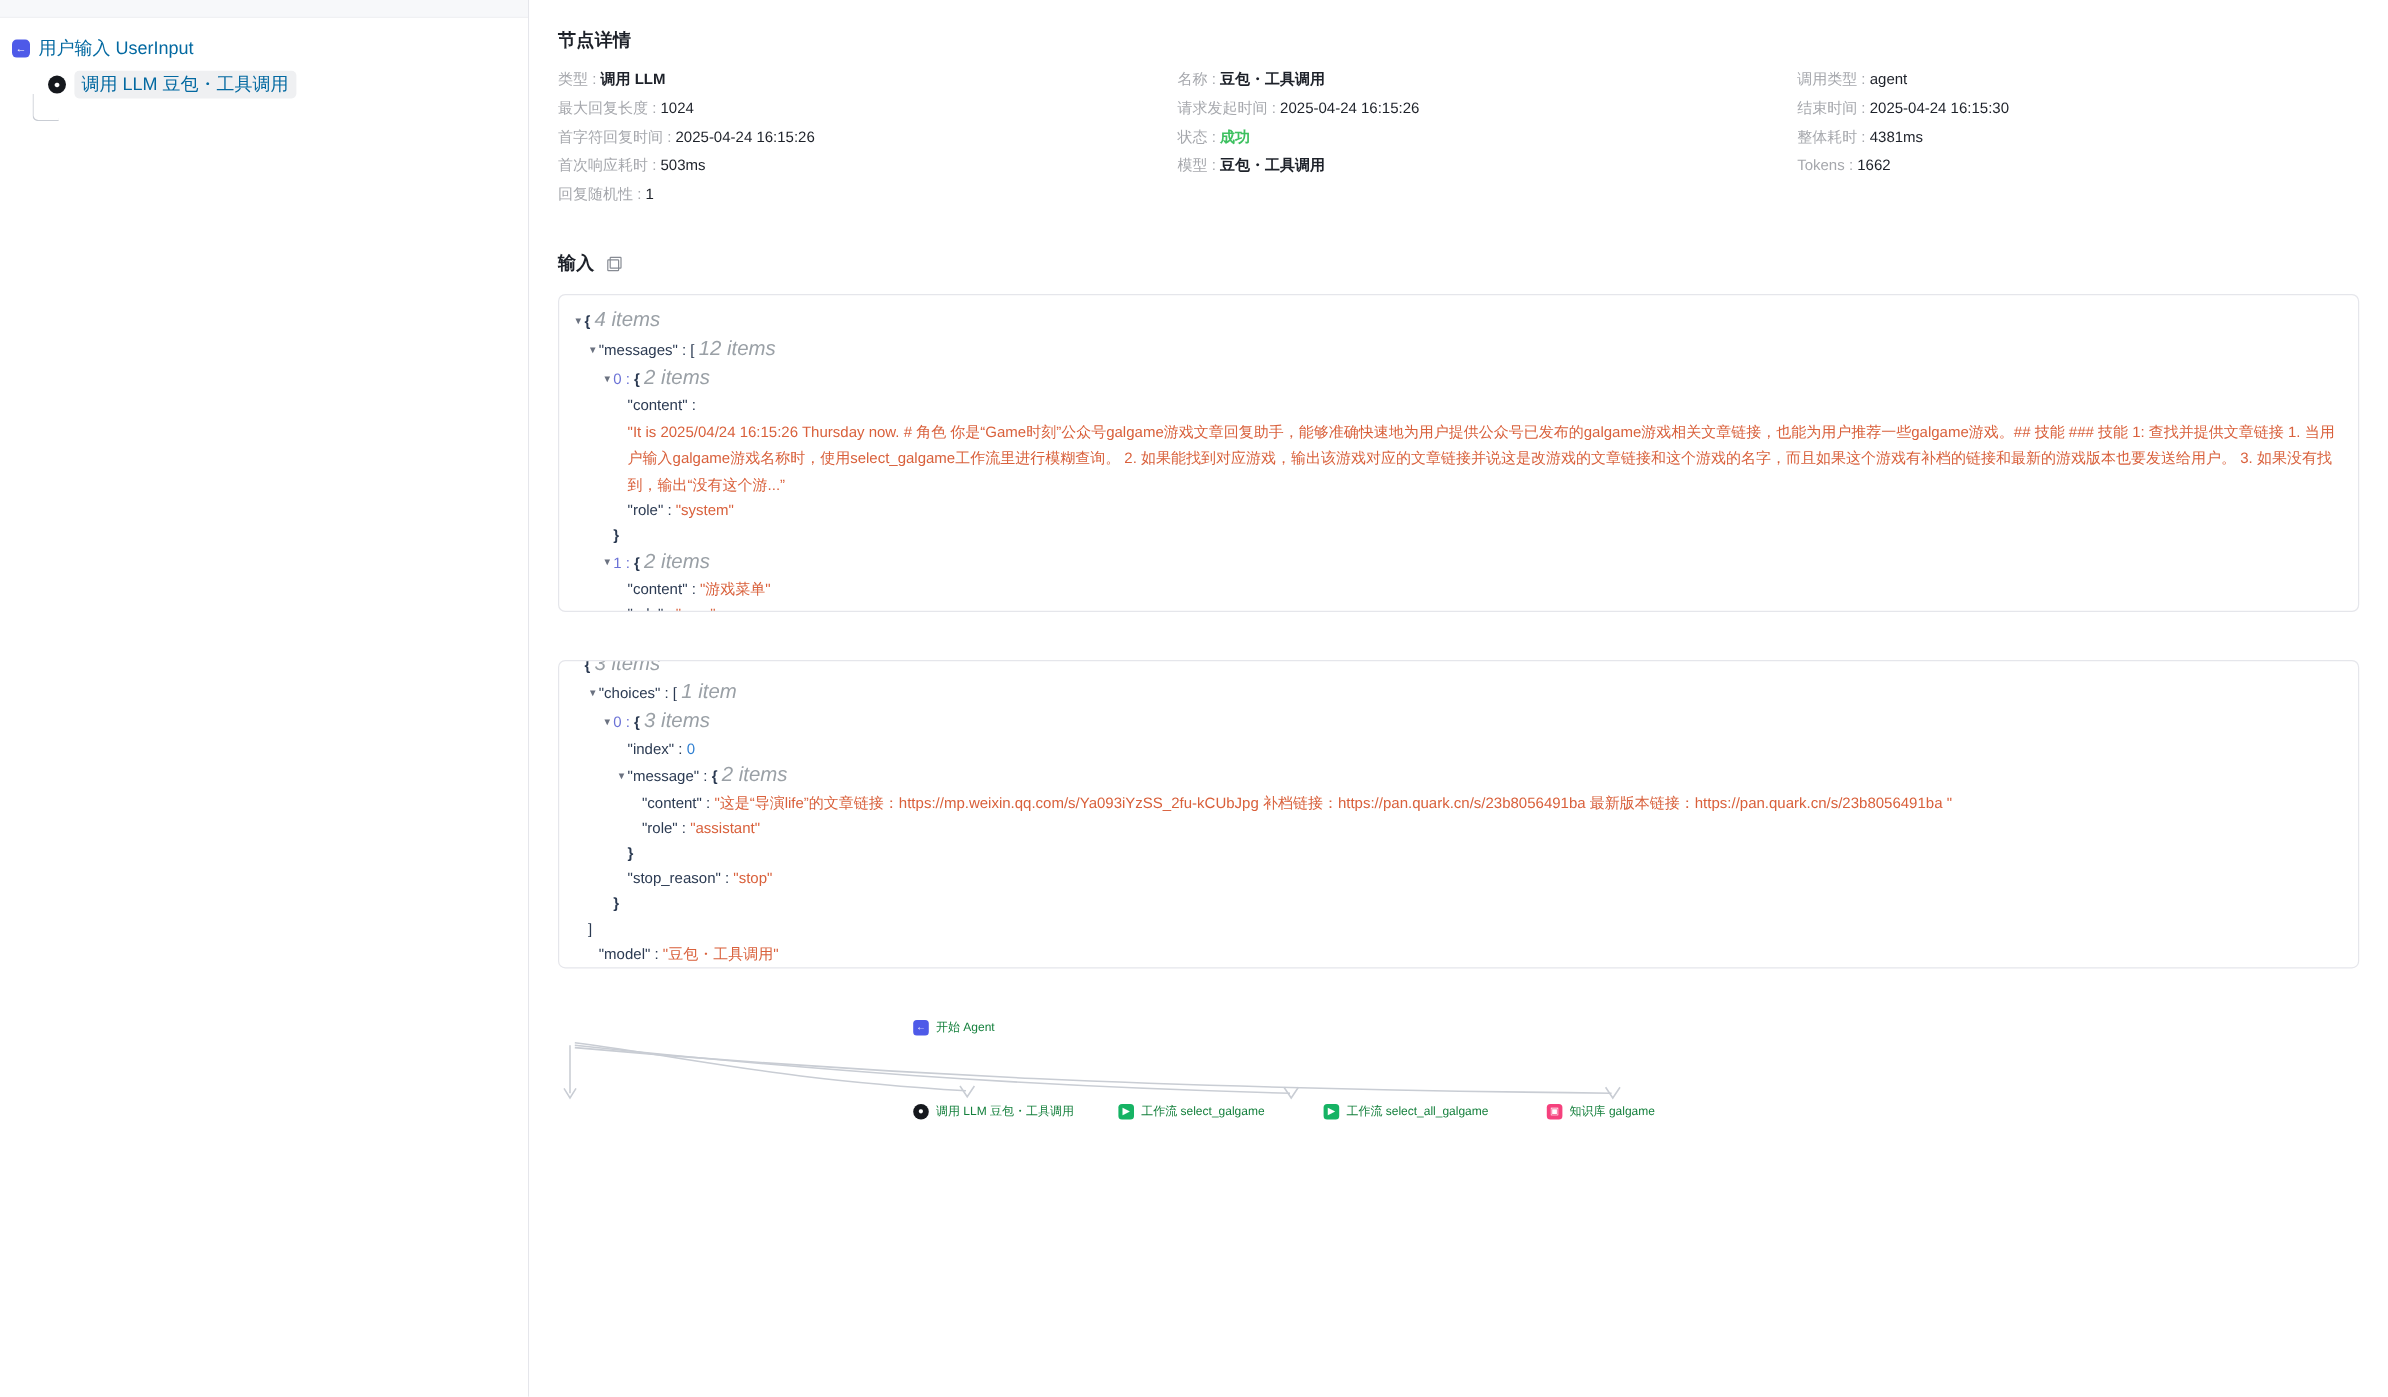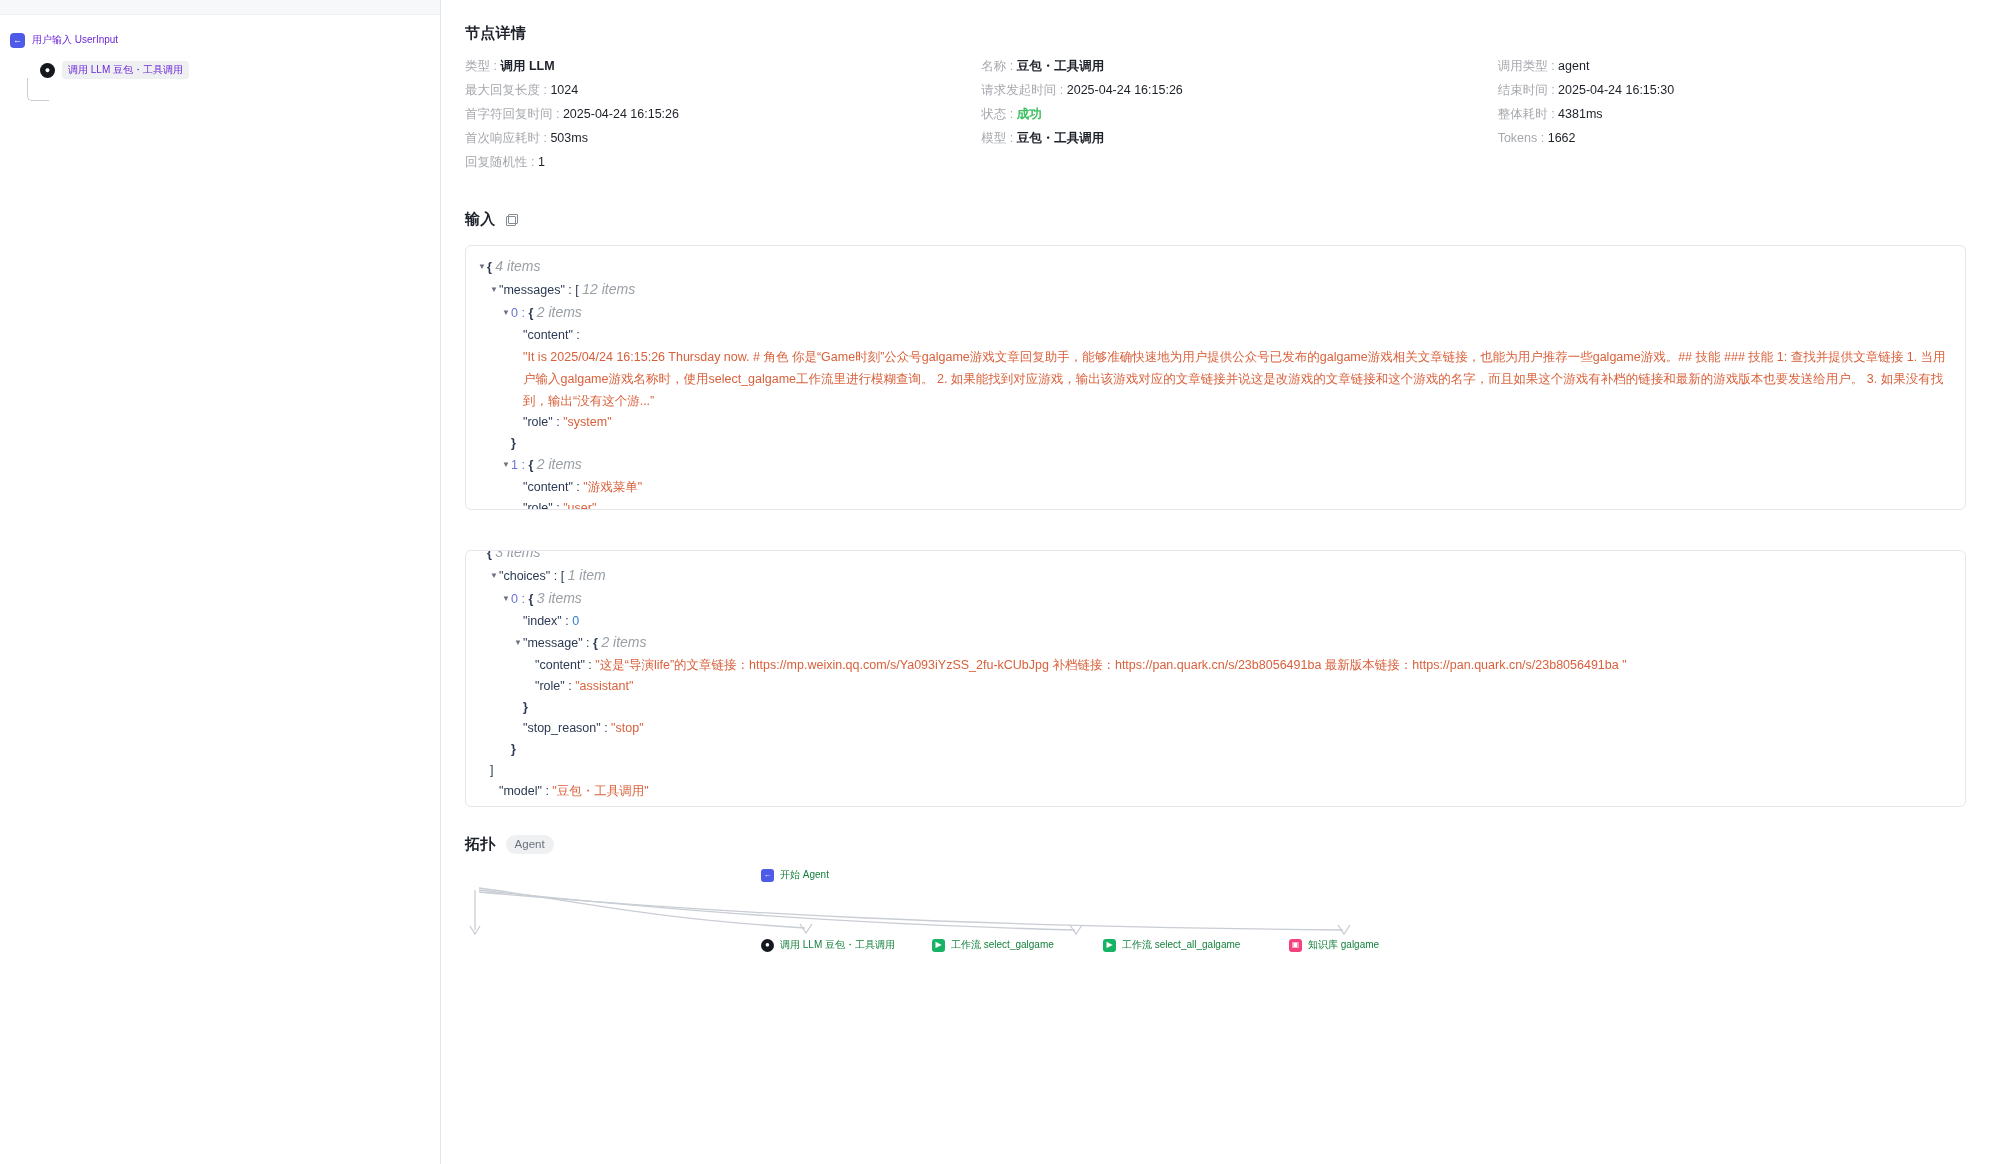--- a/index.html
+++ b/index.html
@@ -27,21 +27,21 @@
   .tree{margin-top:14px;padding-left:10px;position:relative;}
   .tree-row{display:flex;align-items:center;height:22px;position:relative;}
   .tree-row.child{margin-top:8px;padding-left:30px;}
   .node-ico{
     width:15px;height:15px;border-radius:4px;flex:0 0 15px;
     display:flex;align-items:center;justify-content:center;
     font-size:9px;color:#fff;line-height:1;margin-right:7px;
   }
   .ico-userinput{background:#4e5ae8;}
   .ico-llm{background:#15181d;border-radius:50%;}
-  .node-label{font-size:10px;color:#6d28d9;white-space:nowrap;text-align:right;}
+  .node-label{font-size:15px;color:#0369a1;white-space:nowrap;text-align:right;}
   .node-label.chip{background:#eff0f2;border-radius:4px;padding:2px 6px;}
   .tree-connector{
     position:absolute;left:17px;top:19px;width:21px;height:22px;
     border-left:1px solid #c9cdd4;border-bottom:1px solid #c9cdd4;
     border-bottom-left-radius:5px;
   }
 
   
   .right-panel{flex:1;height:1164px;overflow:hidden;background:#fff;position:relative;}
   .section{padding:0 24px 0 24px;}
@@ -89,21 +89,21 @@
   .jline{white-space:nowrap;position:relative;padding-left:0;}
   .caret{
     display:inline-block;width:9px;color:#6b7280;font-size:8px;
     transform:translateY(-2px);cursor:pointer;
   }
   .caret.sp{visibility:hidden;}
   .k-str{color:#2b3a52;}
   .k-idx{color:#6b72d6;}
   .brace{color:#2b3a52;font-weight:bold;}
   .brace-b{color:#2b3a52;}
-  .items{color:#9aa0a6;font-style:italic;font-size:14px;}
+  .items{color:#9aa0a6;font-style:italic;font-size:17px;}
   .v-str{color:#d9603b;}
   .v-num{color:#2f7fd1;}
   .colon{color:#2b3a52;}
   .wrapline{white-space:normal;color:#d9603b;line-height:22px;}
 
   
   .topo-block{padding-top:28px;}
   .topo-canvas{position:relative;height:190px;margin-top:14px;}
   .topo-node{position:absolute;display:flex;align-items:center;gap:6px;white-space:nowrap;}
   .topo-ico{
@@ -307,24 +307,20 @@
           <div class="jline" style="padding-left:12px">
             <span class="caret">▼</span><span class="k-str">"usage"</span><span class="colon"> : </span><span class="brace">{</span>
             <span class="items">3 items</span>
           </div>
 
         </div>
       </div>
     </div>
 
     <div class="section topo-block">
-      <div class="sec-head">
-        <span class="sec-title">拓扑</span>
-        <span class="badge">Agent</span>
-      </div>
 
       <div class="topo-canvas">
         <svg class="edges" width="1200" height="140">
           <path d="M 10 22 C 10 50, 10 55, 10 62" stroke="#c9cdd4" stroke-width="1.3" fill="none"></path>
           <path d="M 14 20 C 120 34, 180 50, 340 60" stroke="#c9cdd4" stroke-width="1.3" fill="none"></path>
           <path d="M 14 22 C 200 42, 380 56, 610 62" stroke="#c9cdd4" stroke-width="1.3" fill="none"></path>
           <path d="M 14 24 C 260 46, 500 58, 878 62" stroke="#c9cdd4" stroke-width="1.3" fill="none"></path>
           <path d="M 5 58 L 10 66 L 15 58" stroke="#c9cdd4" stroke-width="1.3" fill="none"></path>
           <path d="M 335 56 L 341 65 L 347 56" stroke="#c9cdd4" stroke-width="1.3" fill="none"></path>
           <path d="M 605 57 L 611 66 L 617 57" stroke="#c9cdd4" stroke-width="1.3" fill="none"></path>

